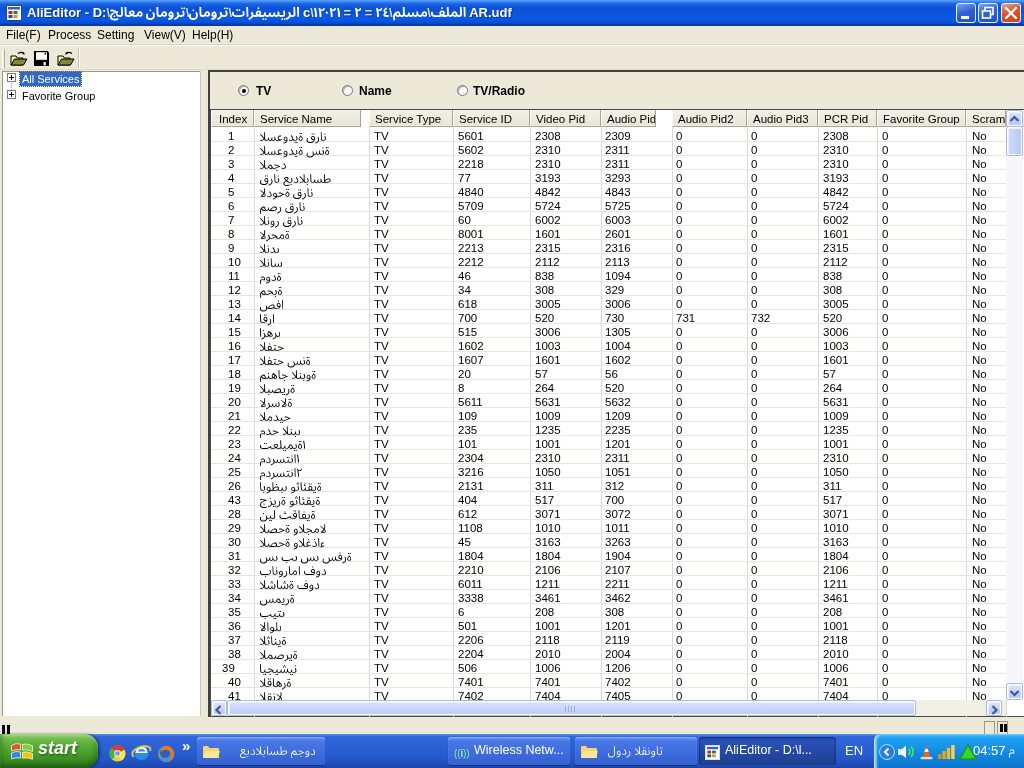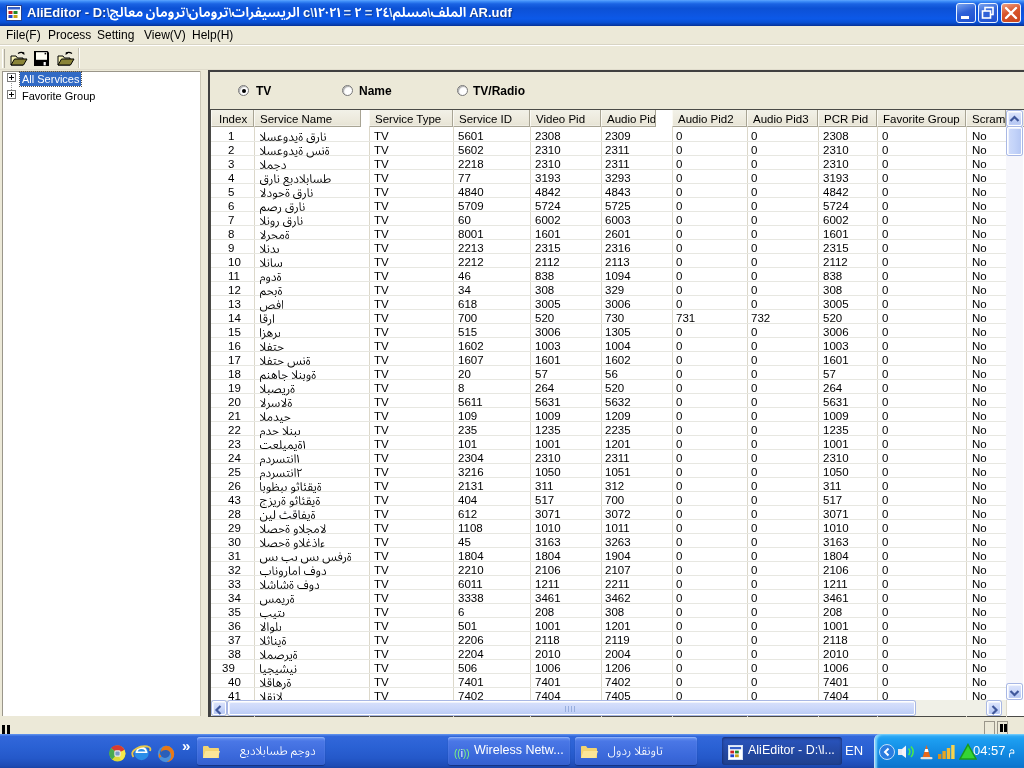--- a/index.html
+++ b/index.html
@@ -786,20 +786,29 @@
 <div id="statusbar" class="abs"></div>
 <div class="abs" style="left:2px;top:725px;width:8px;height:9px;background:#000">
     <div style="position:absolute;left:3px;top:0;width:2px;height:9px;background:#ece9d8"></div>
   </div>
 <div class="abs" style="left:984px;top:721px;width:11px;height:14px;border:1px solid #9a968a"></div>
 <div class="abs" style="left:997px;top:721px;width:11px;height:14px;border:1px solid #9a968a;background:#ece9d8">
     <div style="position:absolute;left:2px;top:2px;width:2.5px;height:8px;background:#000"></div>
     <div style="position:absolute;left:6px;top:2px;width:2.5px;height:8px;background:#000"></div>
   </div>
 <div id="taskbar" class="abs">
+<div id="startbtn">
+      <svg style="position:absolute;left:10px;top:6px" width="24" height="22" viewBox="0 0 24 22">
+<path d="M1.5 5.5 Q6 2.5 10.5 4 L10.5 10 Q6 8.5 1.5 11 Z" fill="#e8502c" stroke="#fff" stroke-width="0.7"></path>
+<path d="M12.5 4.3 Q17 3 22.5 5.8 L22.5 11.5 Q17 9 12.5 10.2 Z" fill="#8cc63f" stroke="#fff" stroke-width="0.7"></path>
+<path d="M1.5 13 Q6 10.5 10.5 12 L10.5 18 Q6 16.8 1.5 19 Z" fill="#3b82e8" stroke="#fff" stroke-width="0.7"></path>
+<path d="M12.5 12.2 Q17 11 22.5 13.5 L22.5 19.2 Q17 17 12.5 18.2 Z" fill="#f4c30f" stroke="#fff" stroke-width="0.7"></path>
+</svg>
+      <span class="stxt">start</span>
+    </div>
 <svg class="abs" style="left:109px;top:11px" width="17" height="17" viewBox="0 0 17 17">
 <circle cx="8.5" cy="8.5" r="8" fill="#ddda38"></circle>
 <path d="M8.5 8.5 L2 3 A8 8 0 0 1 15.5 5 Z" fill="#d83b30"></path>
 <path d="M8.5 8.5 L2 3 A8 8 0 0 0 3.2 14.6 Z" fill="#48a94f"></path>
 <path d="M8.5 8.5 L15.5 5 A8 8 0 0 1 12 15.6 Z" fill="#f6e84a"></path>
 <rect x="5.3" y="5.3" width="6.4" height="6.4" rx="1.6" fill="#e8e8e8"></rect>
 <rect x="6.4" y="6.4" width="4.2" height="4.2" rx="1" fill="#7a9ac8"></rect>
     </svg>
 <svg class="abs" style="left:131px;top:8px" width="21" height="21" viewBox="0 0 21 21">
 <circle cx="10.5" cy="11" r="7.2" fill="#2a8de8"></circle>
@@ -827,21 +836,21 @@
 <text x="2" y="11" font-size="10" fill="#7ef87e" font-family="Liberation Sans">((<tspan fill="#fff">i</tspan>))</text>
       </svg>
       <span class="tl">Wireless Netw...</span>
     </div>
 <div class="task" style="left:575px;width:122px">
       <svg width="18" height="14" viewBox="0 0 18 14" style="position:absolute;left:5px;top:8px">
 <path d="M1 13 L1 2 Q1 1 2 1 L6 1 L7.5 3 L16 3 Q17 3 17 4 L17 13 Z" fill="#f4d471"></path>
 <path d="M1 13 L3.5 6 L18 6 L15.5 13 Z" fill="#fbe598"></path>
       </svg>
     </div>
-<div class="task" style="left:722px;width:120px;background:linear-gradient(180deg,#2a55c0,#23479f 60%,#1f418f);box-shadow:inset 0 1px 3px rgba(0,0,30,.55)">
+<div class="task" style="left:699px;width:137px;background:linear-gradient(180deg,#2a55c0,#23479f 60%,#1f418f);box-shadow:inset 0 1px 3px rgba(0,0,30,.55)">
       <svg width="15" height="15" viewBox="0 0 16 16" style="position:absolute;left:6px;top:8px">
 <rect x="0.5" y="0.5" width="15" height="15" fill="#fff" stroke="#d8e4f8"></rect>
 <rect x="2" y="2" width="12" height="2.5" fill="#335ec9"></rect>
 <rect x="2.5" y="6" width="4" height="3" fill="#cc2222"></rect>
         <rect x="7.5" y="6" width="4" height="3" fill="#22872a"></rect>
 <rect x="2.5" y="10" width="4" height="3" fill="#2244cc"></rect>
         <rect x="7.5" y="10" width="4" height="3" fill="#c9a117"></rect>
       </svg>
       <span class="tl">AliEditor - D:\l...</span>
     </div>

